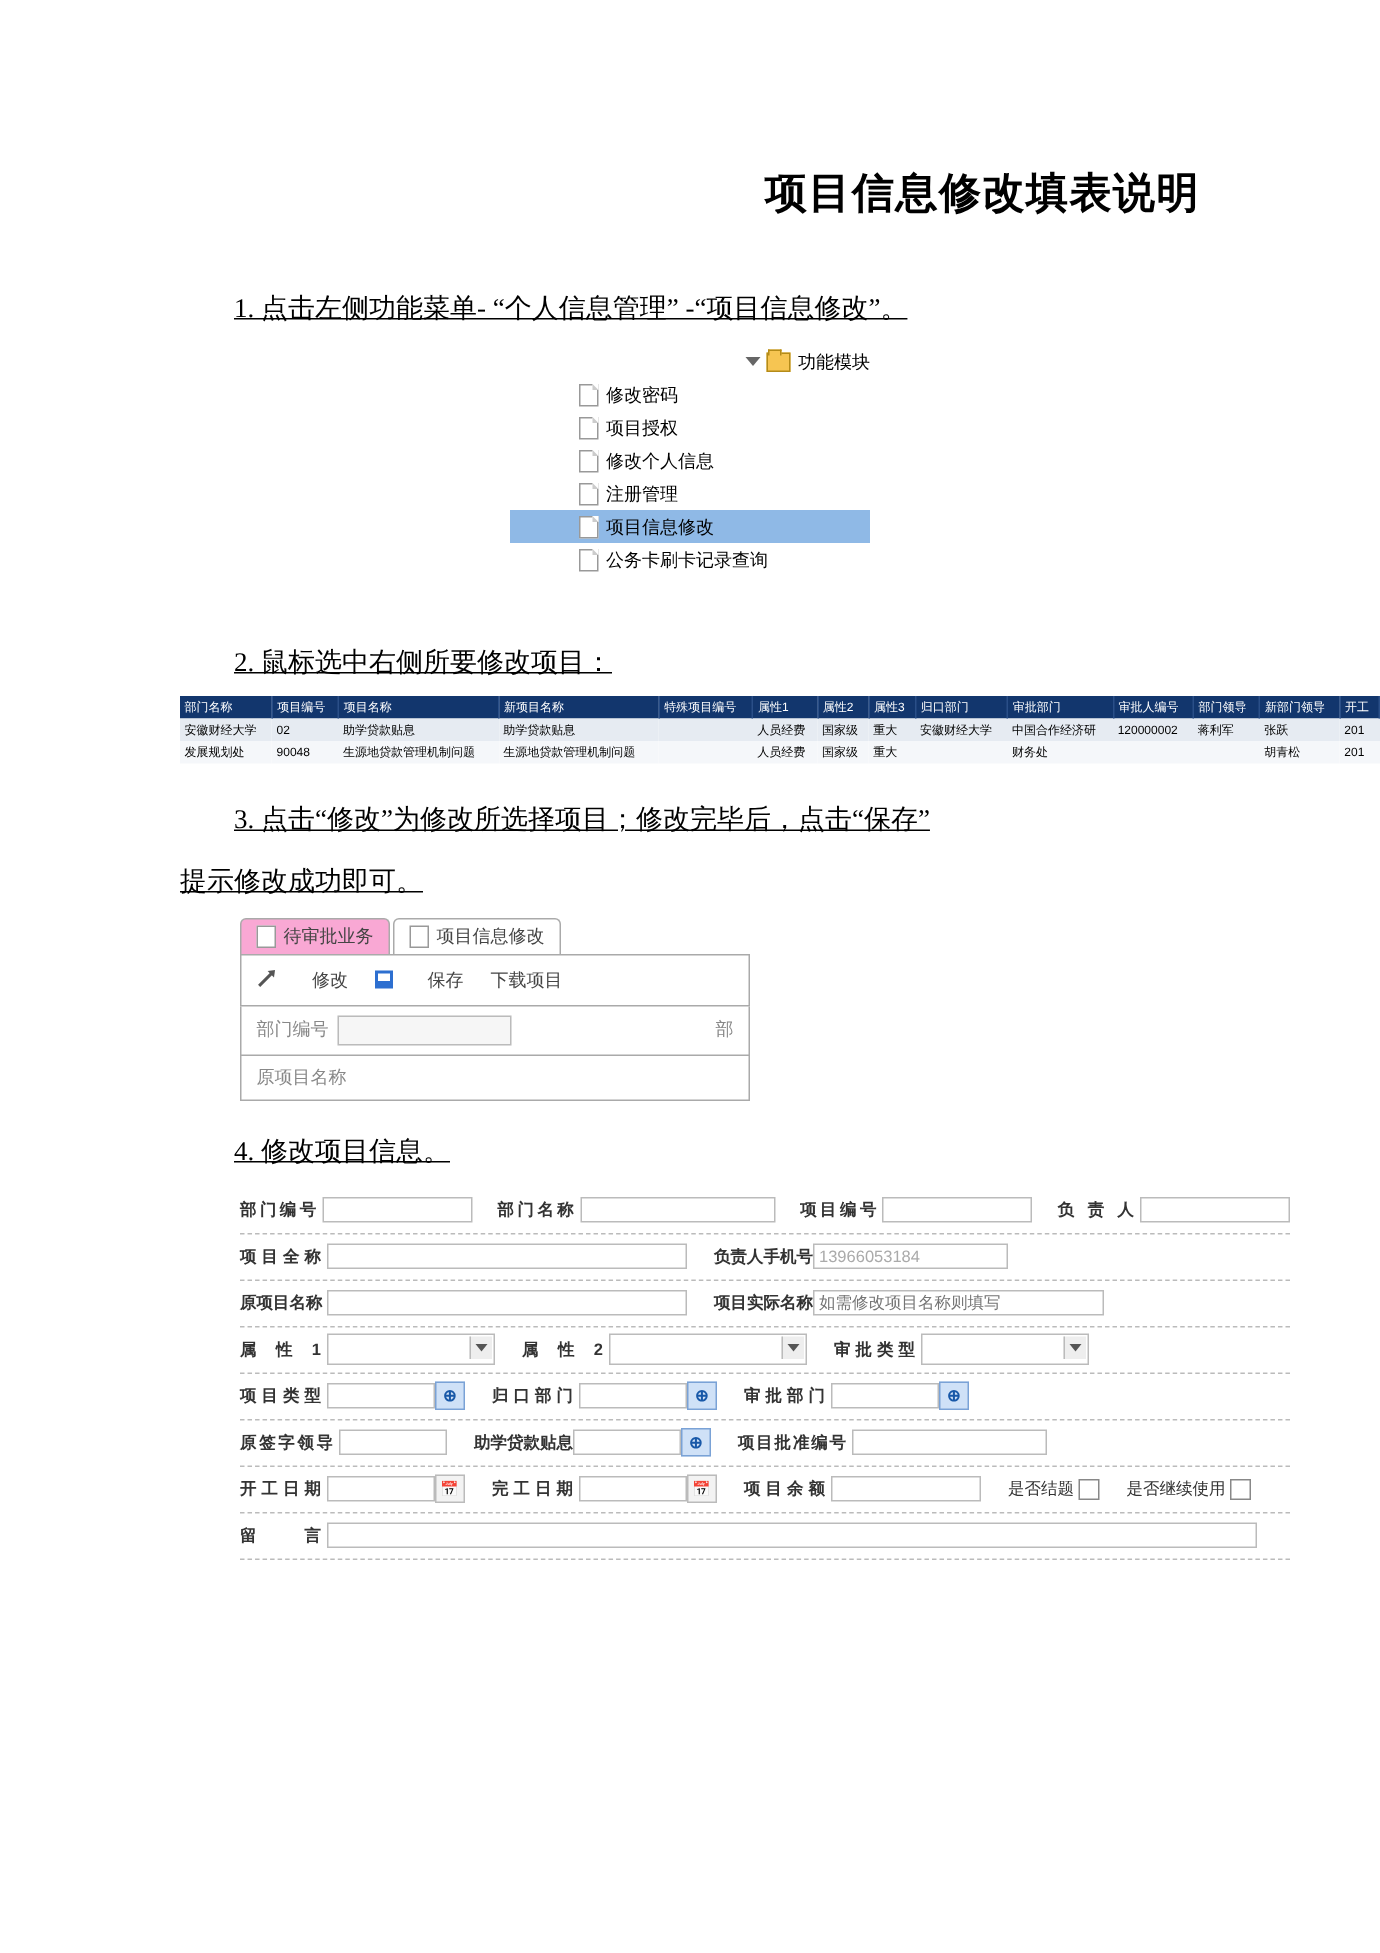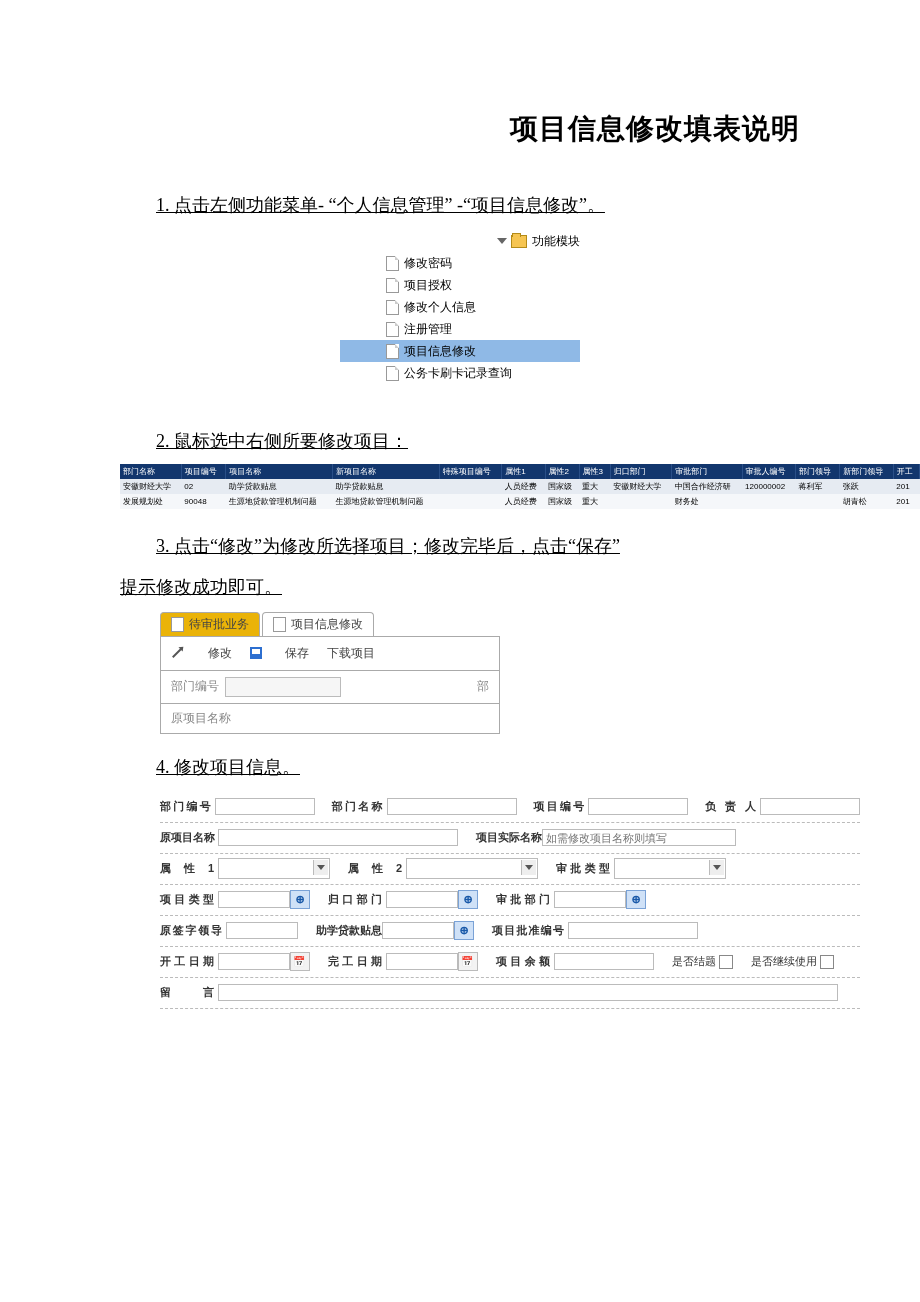--- a/index.html
+++ b/index.html
@@ -131,21 +131,21 @@
     height:24px;
   }
   .shot-toolbar .tab{
     display:flex; align-items:center;
     padding:0 10px;
     border:1px solid #aaa;
     border-bottom:none;
     border-top-left-radius:4px;
     border-top-right-radius:4px;
     margin-right:2px;
-    background:#eab308;
+    background:#f9a8d4;
   }
   .shot-toolbar .tab.active{
     background:#fff;
   }
   .shot-toolbar .tab .file{
     width:11px;height:13px;background:#fff;border:1px solid #999;margin-right:5px;position:relative;
   }
   .shot-toolbar .bar{
     border:1px solid #aaa;
     background:#fff;
@@ -386,20 +386,27 @@
       <span class="lbl">部门名称</span>
       <input class="w130" type="text" style="">
       <span class="gap"></span>
       <span class="lbl">项目编号</span>
       <input class="med" type="text" style="">
       <span class="gap"></span>
       <span class="lbl">负 责 人</span>
       <input class="med" type="text" style="">
     </div>
 
+    <div class="row">
+      <span class="lbl">项目全称</span>
+      <input class="long" type="text" style="">
+      <span class="gap"></span>
+      <span class="lbl lbl-w">负责人手机号</span>
+      <input class="w130 placeholder" type="text" value="13966053184" style="">
+    </div>
 
     <div class="row">
       <span class="lbl">原项目名称</span>
       <input class="long" type="text" style="">
       <span class="gap"></span>
       <span class="lbl lbl-w">项目实际名称</span>
       <input type="text" style="width: 194px;" class="placeholder" placeholder="如需修改项目名称则填写">
     </div>
 
     <div class="row">

